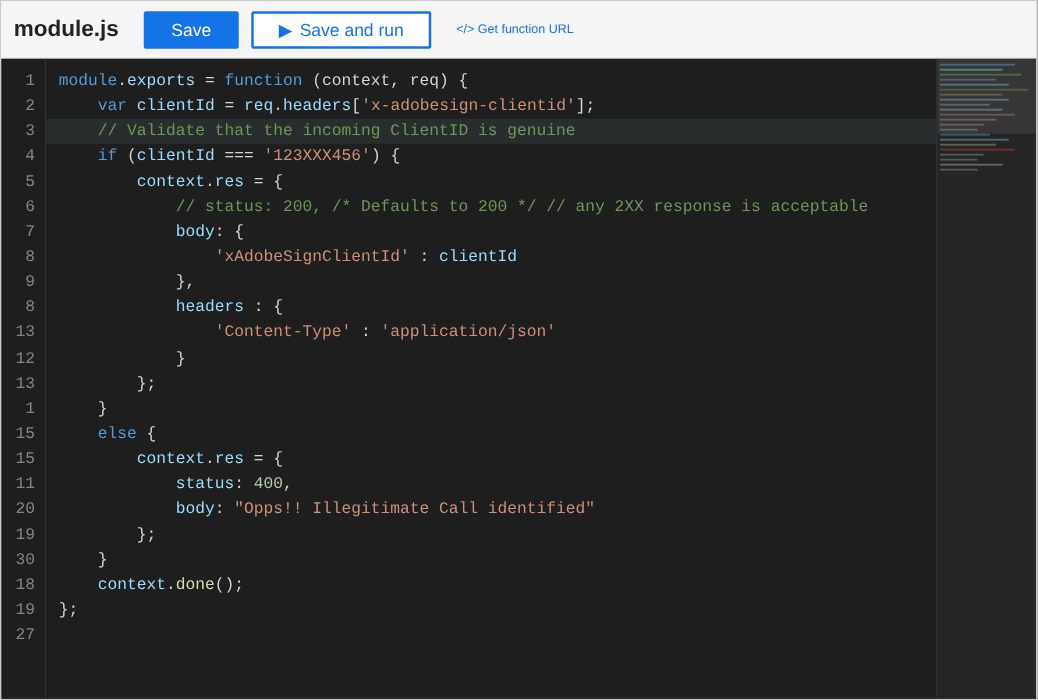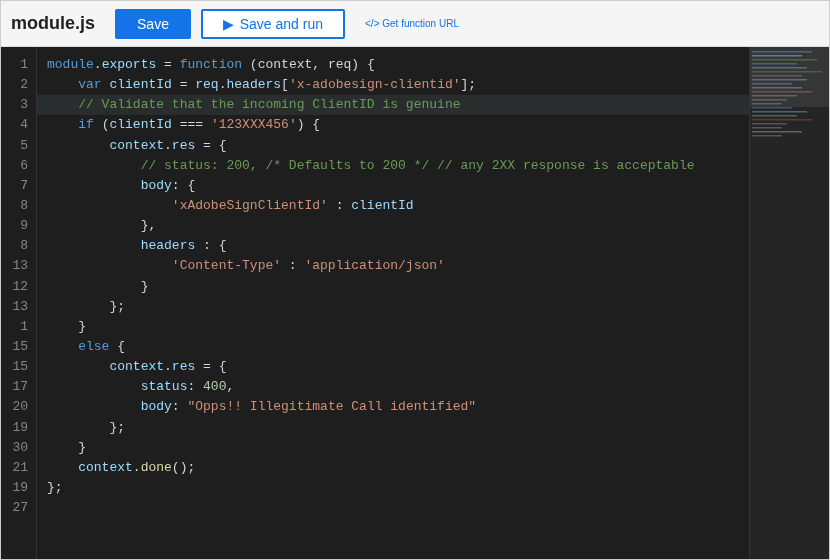--- a/index.html
+++ b/index.html
@@ -148,25 +148,25 @@
       <span class="line-num">7</span>
       <span class="line-num">8</span>
       <span class="line-num">9</span>
       <span class="line-num">8</span>
       <span class="line-num">13</span>
       <span class="line-num">12</span>
       <span class="line-num">13</span>
       <span class="line-num">1</span>
       <span class="line-num">15</span>
       <span class="line-num">15</span>
-      <span class="line-num">17</span>
+      <span class="line-num">11</span>
       <span class="line-num">20</span>
       <span class="line-num">19</span>
       <span class="line-num">30</span>
-      <span class="line-num">21</span>
+      <span class="line-num">18</span>
       <span class="line-num">19</span>
       <span class="line-num">27</span>
     </div>
   <div id="code-content"><div><span style="color: rgb(86, 156, 214);">module</span><span style="color: rgb(212, 212, 212);">.</span><span style="color: rgb(156, 220, 254);">exports</span><span style="color: rgb(212, 212, 212);"> = </span><span style="color: rgb(86, 156, 214);">function</span><span style="color: rgb(212, 212, 212);"> (</span><span style="color: rgb(212, 212, 212);">context</span><span style="color: rgb(212, 212, 212);">, </span><span style="color: rgb(212, 212, 212);">req</span><span style="color: rgb(212, 212, 212);">) {</span></div><div><span style="color: rgb(212, 212, 212);">    </span><span style="color: rgb(86, 156, 214);">var</span><span style="color: rgb(212, 212, 212);"> </span><span style="color: rgb(156, 220, 254);">clientId</span><span style="color: rgb(212, 212, 212);"> = </span><span style="color: rgb(156, 220, 254);">req</span><span style="color: rgb(212, 212, 212);">.</span><span style="color: rgb(156, 220, 254);">headers</span><span style="color: rgb(212, 212, 212);">[</span><span style="color: rgb(206, 145, 120);">'x-adobesign-clientid'</span><span style="color: rgb(212, 212, 212);">];</span></div><div style="background: rgb(42, 45, 46); margin: 0px -10px; padding: 0px 10px;"><span style="color: rgb(212, 212, 212);">    </span><span style="color: rgb(106, 153, 85);">// Validate that the incoming ClientID is genuine</span></div><div><span style="color: rgb(212, 212, 212);">    </span><span style="color: rgb(86, 156, 214);">if</span><span style="color: rgb(212, 212, 212);"> (</span><span style="color: rgb(156, 220, 254);">clientId</span><span style="color: rgb(212, 212, 212);"> === </span><span style="color: rgb(206, 145, 120);">'123XXX456'</span><span style="color: rgb(212, 212, 212);">) {</span></div><div><span style="color: rgb(212, 212, 212);">        </span><span style="color: rgb(156, 220, 254);">context</span><span style="color: rgb(212, 212, 212);">.</span><span style="color: rgb(156, 220, 254);">res</span><span style="color: rgb(212, 212, 212);"> = {</span></div><div><span style="color: rgb(212, 212, 212);">            </span><span style="color: rgb(106, 153, 85);">// status: 200, /* Defaults to 200 */ // any 2XX response is acceptable</span></div><div><span style="color: rgb(212, 212, 212);">            </span><span style="color: rgb(156, 220, 254);">body</span><span style="color: rgb(212, 212, 212);">: {</span></div><div><span style="color: rgb(212, 212, 212);">                </span><span style="color: rgb(206, 145, 120);">'xAdobeSignClientId'</span><span style="color: rgb(212, 212, 212);"> : </span><span style="color: rgb(156, 220, 254);">clientId</span></div><div><span style="color: rgb(212, 212, 212);">            </span><span style="color: rgb(212, 212, 212);">},</span></div><div><span style="color: rgb(212, 212, 212);">            </span><span style="color: rgb(156, 220, 254);">headers</span><span style="color: rgb(212, 212, 212);"> : {</span></div><div><span style="color: rgb(212, 212, 212);">                </span><span style="color: rgb(206, 145, 120);">'Content-Type'</span><span style="color: rgb(212, 212, 212);"> : </span><span style="color: rgb(206, 145, 120);">'application/json'</span></div><div><span style="color: rgb(212, 212, 212);">            </span><span style="color: rgb(212, 212, 212);">}</span></div><div><span style="color: rgb(212, 212, 212);">        </span><span style="color: rgb(212, 212, 212);">};</span></div><div><span style="color: rgb(212, 212, 212);">    </span><span style="color: rgb(212, 212, 212);">}</span></div><div><span style="color: rgb(212, 212, 212);">    </span><span style="color: rgb(86, 156, 214);">else</span><span style="color: rgb(212, 212, 212);"> {</span></div><div><span style="color: rgb(212, 212, 212);">        </span><span style="color: rgb(156, 220, 254);">context</span><span style="color: rgb(212, 212, 212);">.</span><span style="color: rgb(156, 220, 254);">res</span><span style="color: rgb(212, 212, 212);"> = {</span></div><div><span style="color: rgb(212, 212, 212);">            </span><span style="color: rgb(156, 220, 254);">status</span><span style="color: rgb(212, 212, 212);">: </span><span style="color: rgb(181, 206, 168);">400</span><span style="color: rgb(212, 212, 212);">,</span></div><div><span style="color: rgb(212, 212, 212);">            </span><span style="color: rgb(156, 220, 254);">body</span><span style="color: rgb(212, 212, 212);">: </span><span style="color: rgb(206, 145, 120);">"Opps!! Illegitimate Call identified"</span></div><div><span style="color: rgb(212, 212, 212);">        </span><span style="color: rgb(212, 212, 212);">};</span></div><div><span style="color: rgb(212, 212, 212);">    </span><span style="color: rgb(212, 212, 212);">}</span></div><div><span style="color: rgb(212, 212, 212);">    </span><span style="color: rgb(156, 220, 254);">context</span><span style="color: rgb(212, 212, 212);">.</span><span style="color: rgb(220, 220, 170);">done</span><span style="color: rgb(212, 212, 212);">();</span></div><div><span style="color: rgb(212, 212, 212);">};</span></div><div><span style="color: rgb(212, 212, 212);"></span>&nbsp;</div></div>
   <div id="minimap">
     <div id="minimap-slider"></div>
     <svg id="minimap-canvas" xmlns="http://www.w3.org/2000/svg">
 
       <rect x="2" y="4" width="60" height="1.5" fill="#569cd6" opacity="0.7"></rect>
       <rect x="2" y="8" width="50" height="1.5" fill="#9cdcfe" opacity="0.6"></rect>

